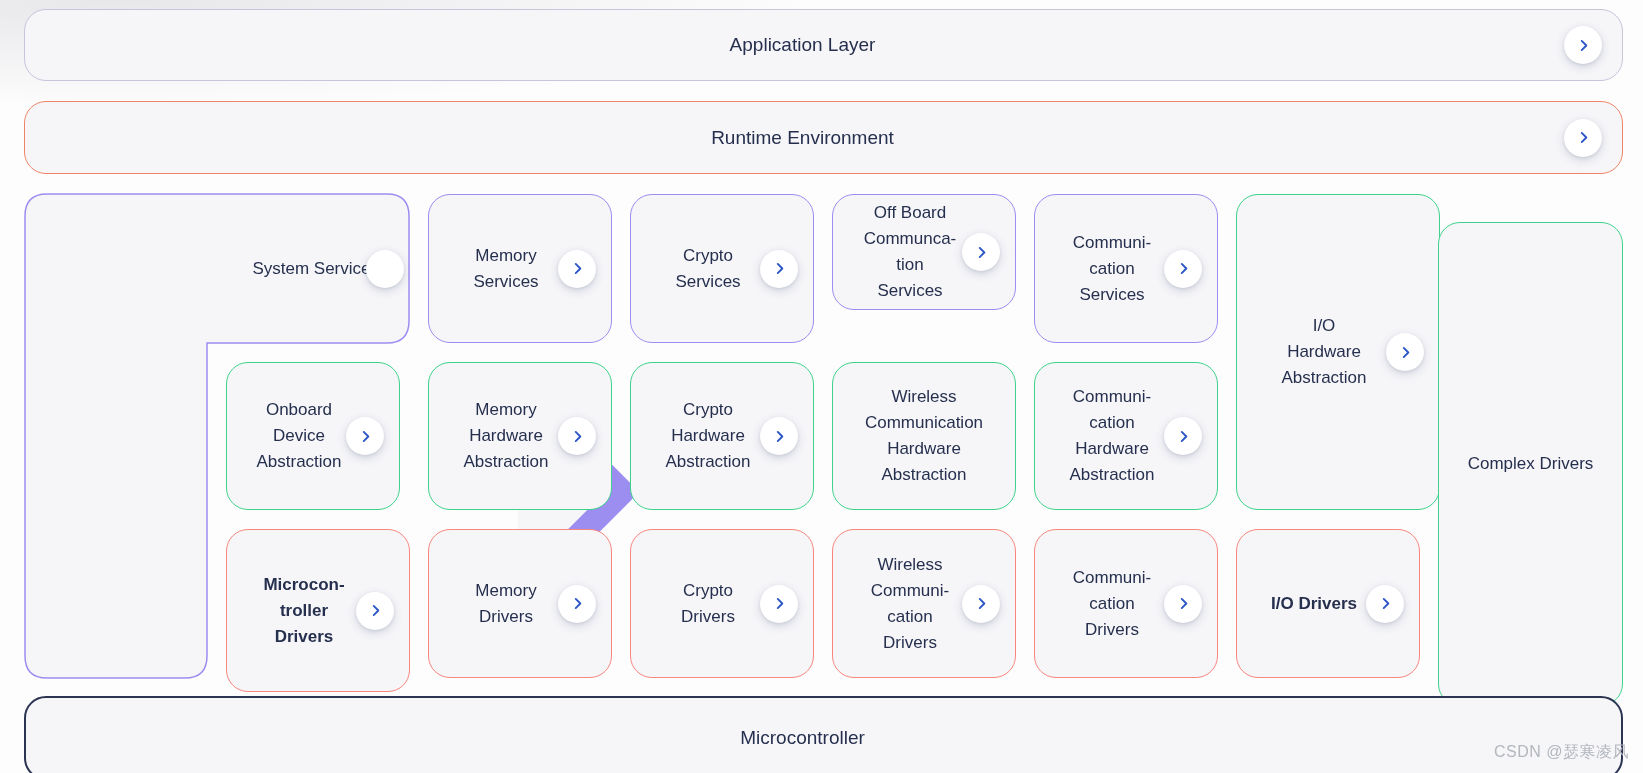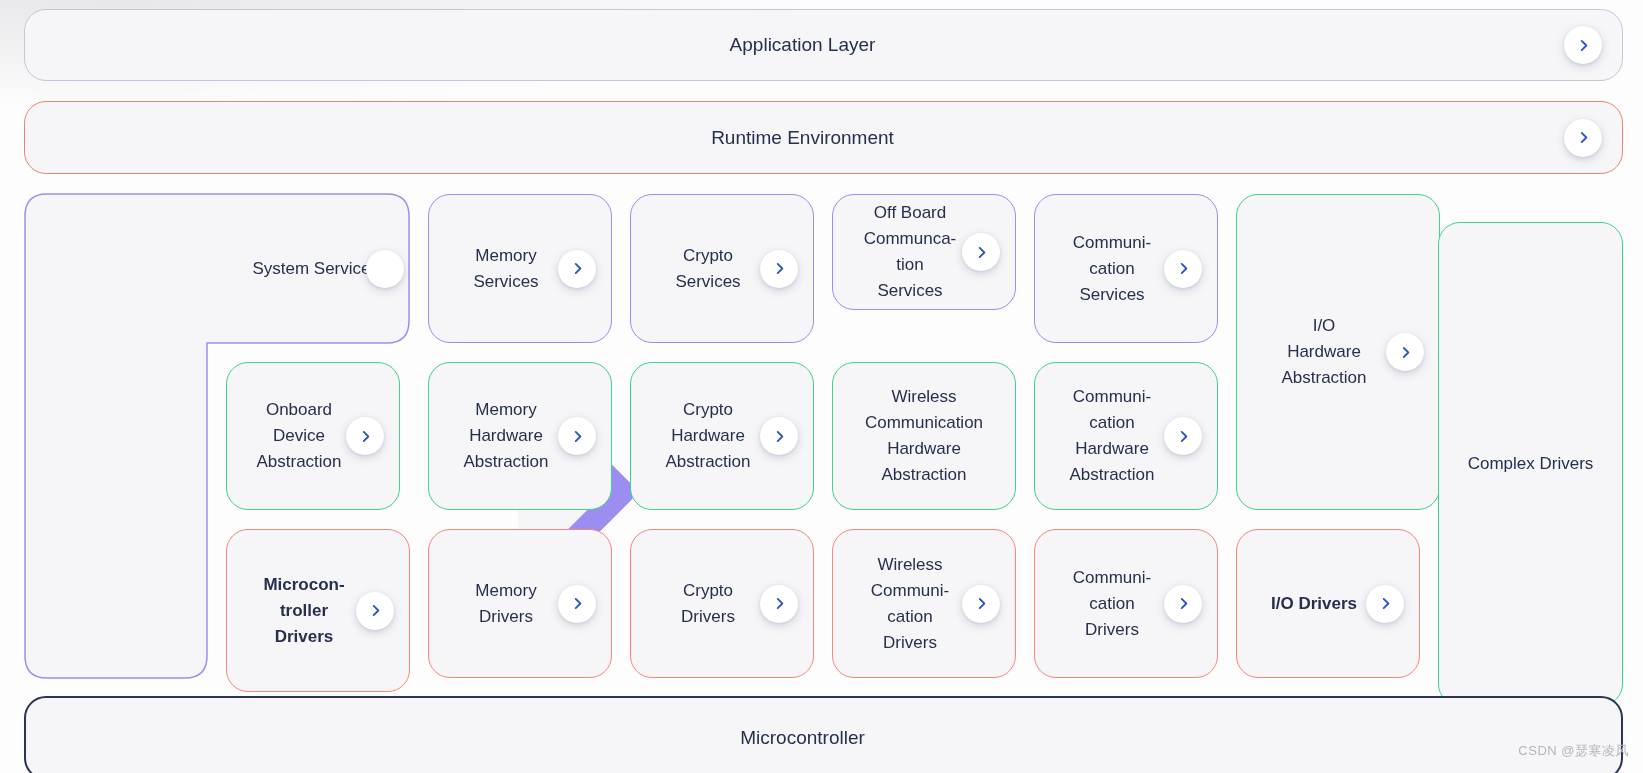--- a/index.html
+++ b/index.html
@@ -75,21 +75,21 @@
   .lshape svg{position:absolute;left:-1px;top:-1px;width:386px;height:486px;display:block;}
   .lshape svg path{fill:var(--c-boxfill);stroke:var(--c-services);stroke-width:1.5;}
   .lshape .head{
     position:absolute;left:10px;top:0;width:384px;height:149px;
     display:flex;align-items:center;justify-content:flex-end;
   }
   .lshape .head .lbl{padding-right:40px;}
 
   .watermark{
     position:absolute;right:14px;top:742px;
-    font-size:13px;color:var(--c-watermark);
+    font-size:16px;color:var(--c-watermark);
     letter-spacing:.5px;z-index:5;
   }
 </style>
 </head>
 <body>
 
 <div class="stage">
 
   <div class="bar bar-app">
     <span class="lbl">Application Layer</span>

